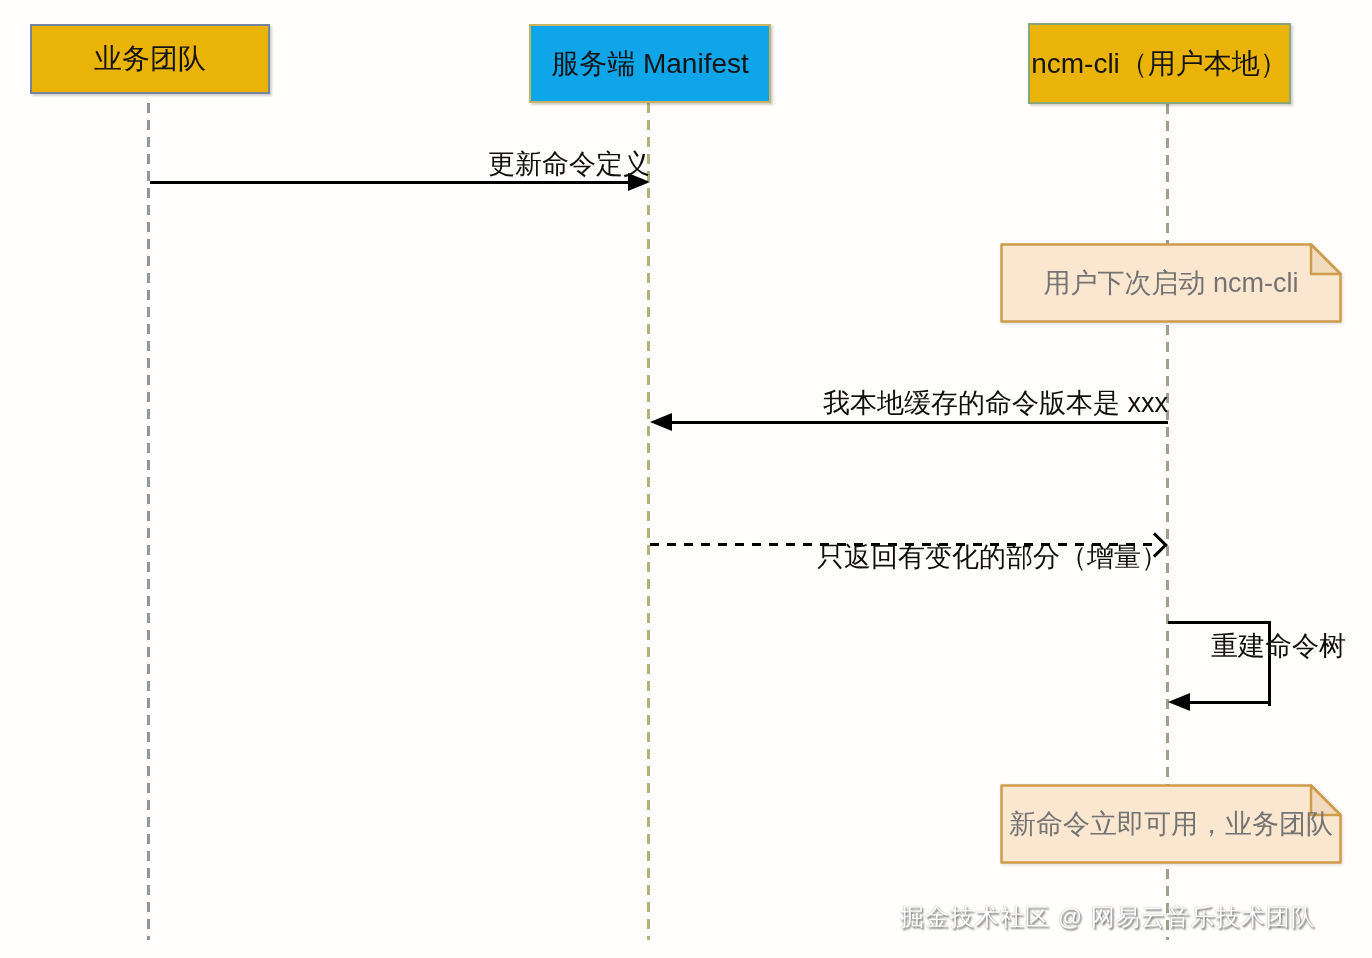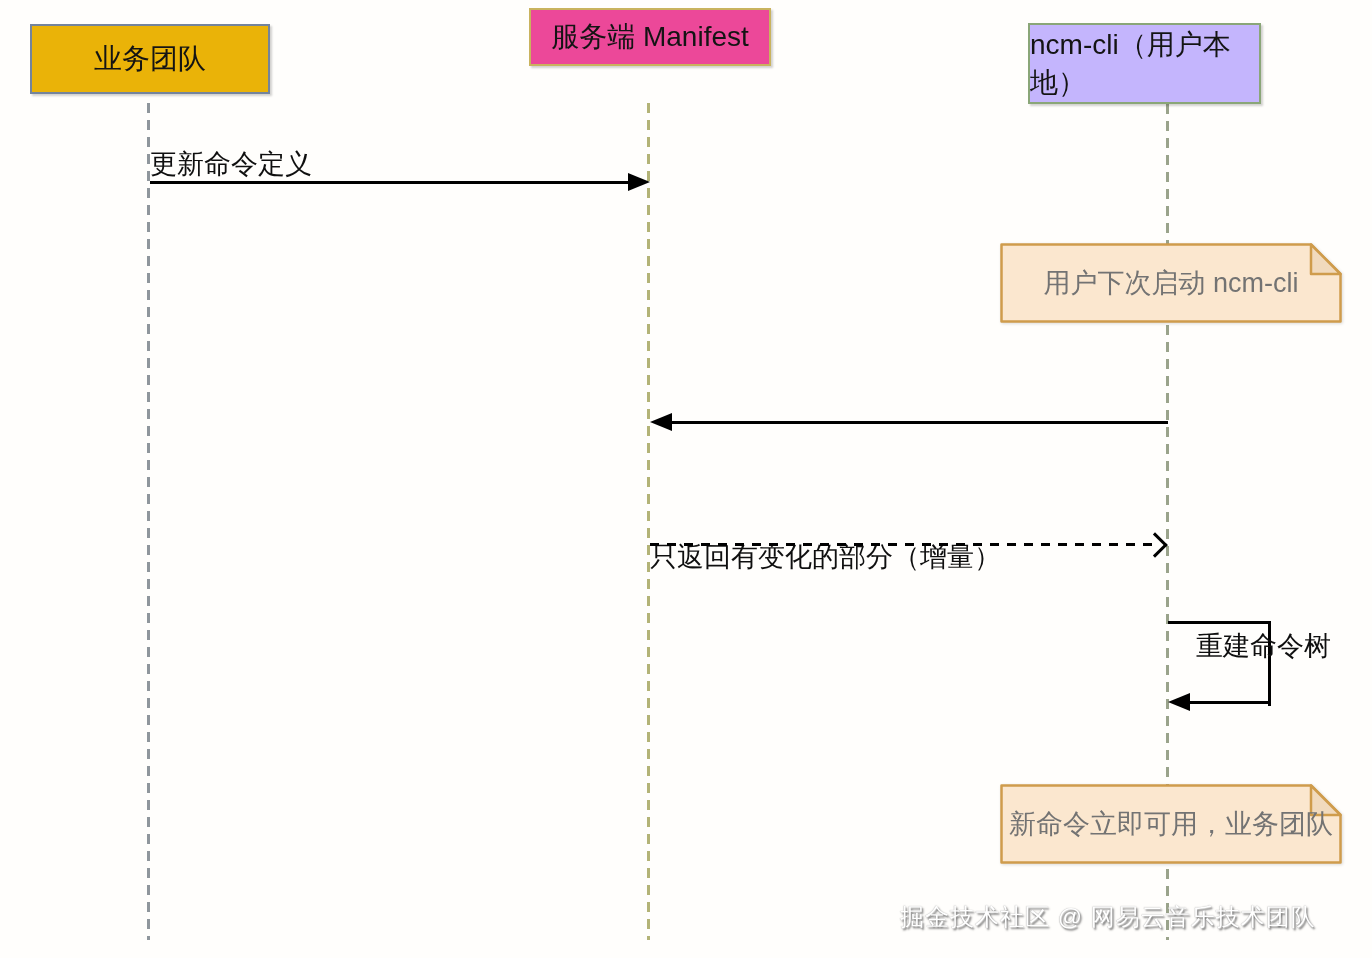--- a/index.html
+++ b/index.html
@@ -31,22 +31,22 @@
   .actor {
     position: absolute;
     display: flex;
     align-items: center;
     justify-content: center;
     font-size: 28px;
     color: #141414;
     box-shadow: 1.5px 1.5px 2px rgba(0,0,0,0.18);
   }
   .actor-1 { left: 30px;   top: 24px; width: 240px; height: 70px; background: #eab308; border: 2.5px solid #74849c; }
-  .actor-2 { left: 529px;  top: 8px; width: 242px; height: 58px; background: #ec4899; border: 2.5px solid #c9b35e; }
-  .actor-3 { left: 1028px; top: 23px; width: 233px; height: 81px; background: #c4b5fd; border: 2.5px solid #8aa678; }
+  .actor-2 { left: 529px;  top: 24px; width: 242px; height: 79px; background: #0ea5e9; border: 2.5px solid #c9b35e; }
+  .actor-3 { left: 1028px; top: 23px; width: 263px; height: 81px; background: #eab308; border: 2.5px solid #8aa678; }
 
   
   .line { position: absolute; height: 3px; background: #000; }
   .line-1 { left: 150px; top: 181px; width: 492px; }
   .line-2 { left: 664px; top: 421px; width: 504px; }
   .line-dashed {
     left: 650px; top: 543px; width: 502px;
     background: repeating-linear-gradient(90deg, #000 0 9px, transparent 9px 17px);
   }
   .self-top    { left: 1168px; top: 621px; width: 103px; }
@@ -66,21 +66,21 @@
     width: 18px; height: 18px;
     border-top: 3px solid #000;
     border-right: 3px solid #000;
     transform: rotate(45deg);
   }
 
   .msg-label {
     position: absolute;
     font-size: 27px;
     color: #0f0f0f;
-    text-align: left;
+    text-align: right;
     white-space: nowrap;
   }
   .label-1 { left: 150px;  top: 146px; width: 500px; }
   .label-2 { left: 650px;  top: 385px; width: 518px; }
   .label-3 { left: 650px;  top: 507px; width: 518px; margin-top: 32px; }
   .label-4 { left: 1196px; top: 628px; width: 150px; }
 
   
   .note {
     position: absolute;
@@ -139,20 +139,21 @@
   <div class="ah ah-right ah-1"></div>
 
   <div class="note note-1">
     <svg viewBox="0 0 342 80" aria-hidden="true">
       <path d="M1.5,1.5 L311,1.5 L340.5,31 L340.5,78.5 L1.5,78.5 Z" stroke="#cf9c4c" stroke-width="2.5" stroke-linejoin="round" fill="#fbe7cf"></path>
       <path d="M311,1.5 L311,31 L340.5,31 Z" stroke="#cf9c4c" stroke-width="2.5" stroke-linejoin="round" fill="#f1dabd"></path>
     </svg>
     <span class="note-text">用户下次启动 ncm-cli</span>
   </div>
 
+  <div class="msg-label label-2">我本地缓存的命令版本是 xxx</div>
   <div class="line line-2"></div>
   <div class="ah ah-left ah-2"></div>
 
   <div class="msg-label label-3">只返回有变化的部分（增量）</div>
   <div class="line line-dashed"></div>
   <div class="chevron"></div>
 
   <div class="line self-top"></div>
   <div class="line self-right"></div>
   <div class="line self-bottom"></div>

